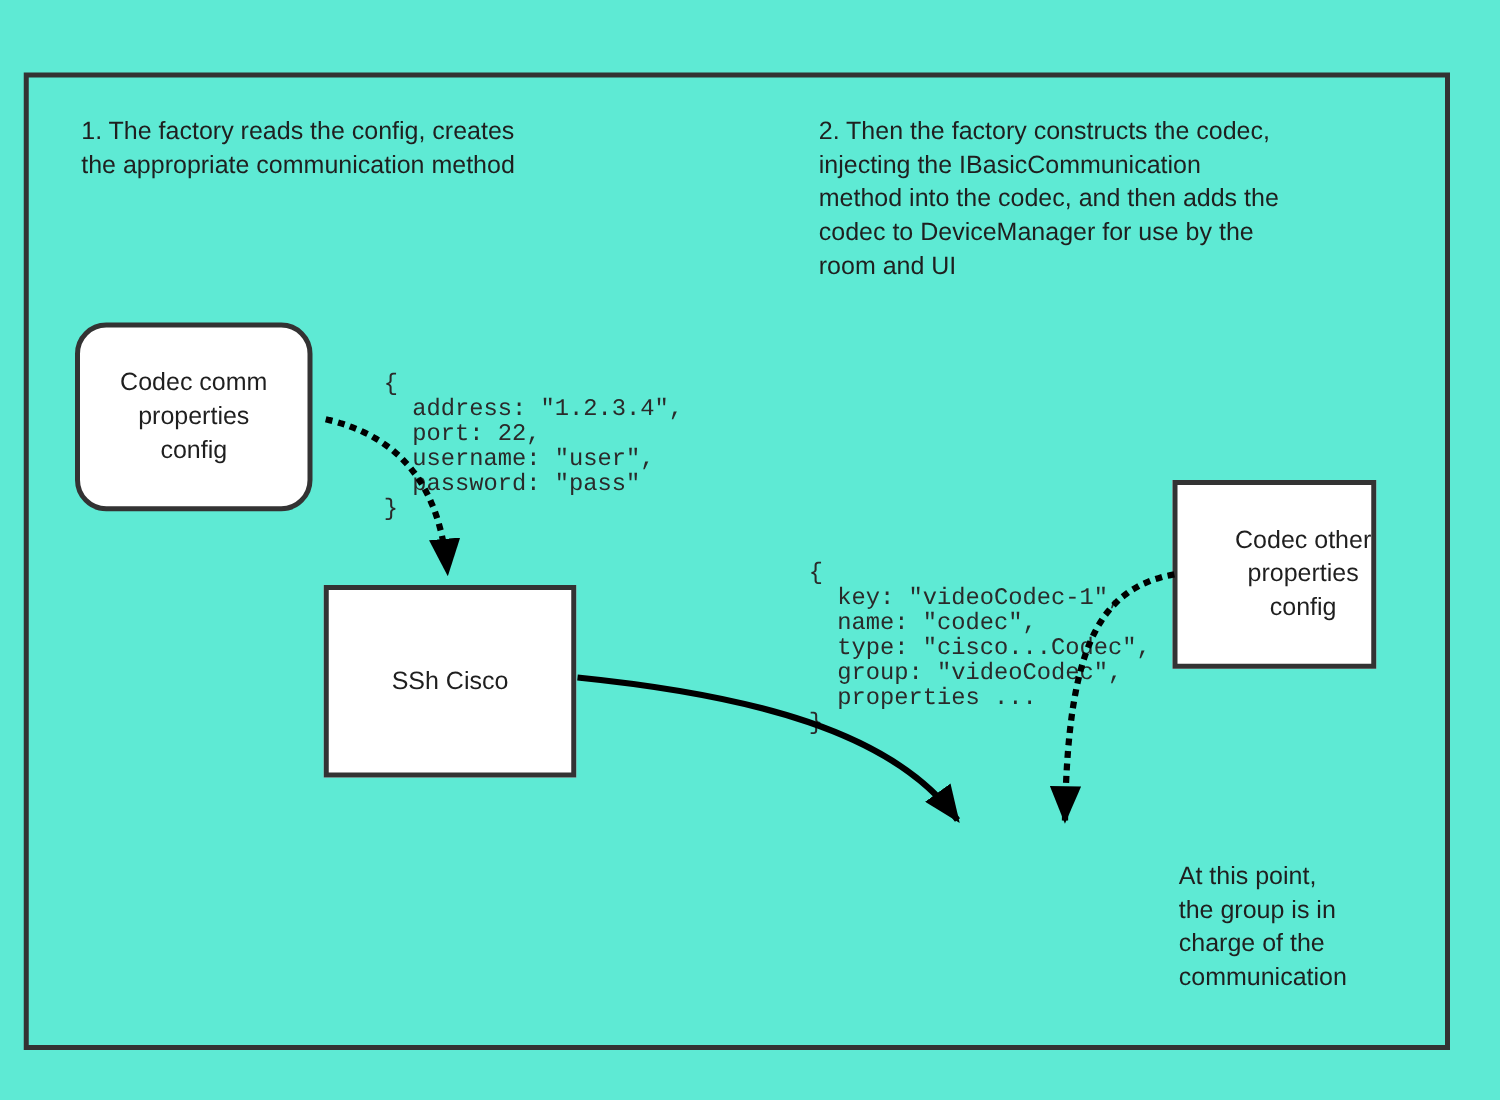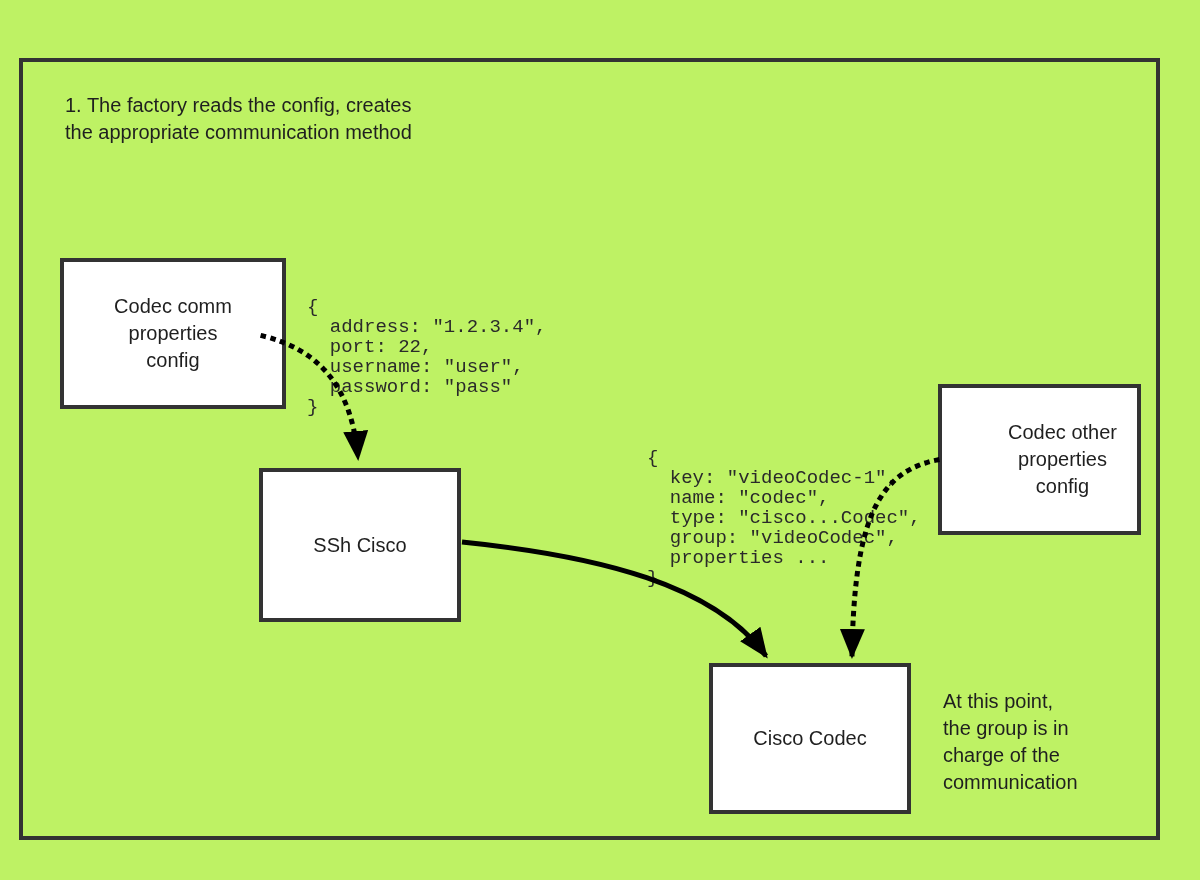--- a/index.html
+++ b/index.html
@@ -4,21 +4,21 @@
 <style>
   html, body {
     margin: 0;
     padding: 0;
     background: #ffffff;
   }
   #stage {
     position: relative;
     width: 1200px;
     height: 880px;
-    background: #bef264;
+    background: #5eead4;
     font-family: "Liberation Sans", sans-serif;
     color: #1f1f1f;
     overflow: hidden;
   }
   .frame {
     position: absolute;
     left: 19px;
     top: 58px;
     width: 1141px;
     height: 782px;
@@ -42,23 +42,23 @@
     box-sizing: border-box;
     background: #ffffff;
     display: flex;
     align-items: center;
     justify-content: center;
     text-align: center;
     font-size: 20px;
     line-height: 27px;
     white-space: pre-line;
   }
-  .box-codec-comm  { left: 60px;  top: 258px; width: 226px; height: 151px; }
+  .box-codec-comm  { left: 60px;  top: 258px; width: 190px; height: 151px; border-radius: 25px; }
   .box-ssh-client  { left: 259px; top: 468px; width: 202px; height: 154px; }
-  .box-codec-other { left: 938px; top: 384px; width: 203px; height: 151px; padding-left: 46px; }
+  .box-codec-other { left: 938px; top: 384px; width: 163px; height: 151px; padding-left: 46px; }
   .box-cisco-codec { left: 709px; top: 663px; width: 202px; height: 151px; }
   .code {
     position: absolute;
     margin: 0;
     font-family: "Liberation Mono", "DejaVu Sans Mono", monospace;
     font-size: 19px;
     line-height: 20px;
     white-space: pre;
     color: #2a2a2a;
     background: transparent;
@@ -77,20 +77,25 @@
 </head>
 <body>
 
 <div id="stage">
 
   <div class="frame"></div>
 
   <div class="note note-step1">1. The factory reads the config, creates
 the appropriate communication method</div>
 
+  <div class="note note-step2">2. Then the factory constructs the codec,
+injecting the IBasicCommunication
+method into the codec, and then adds the
+codec to DeviceManager for use by the
+room and UI</div>
 
   <div class="dbox box-codec-comm">
     <span>Codec comm
 properties
 config</span>
   </div>
 
   <pre class="code code-comm">{
   address: "1.2.3.4",
   port: 22,
@@ -109,23 +114,20 @@
   group: "videoCodec",
   properties ...
 }</pre>
 
   <div class="dbox box-codec-other">
     <span>Codec other
 properties
 config</span>
   </div>
 
-  <div class="dbox box-cisco-codec">
-    <span>Cisco Codec</span>
-  </div>
 
   <div class="note note-endpoint">At this point,
 the group is in
 charge of the
 communication</div>
 
   <svg id="arrow-layer" viewBox="0 0 1200 880" xmlns="http://www.w3.org/2000/svg">
     <defs>
       <marker id="arrowhead" viewBox="0 0 6 5" refX="5.4" refY="2.5" markerWidth="6" markerHeight="5" orient="auto" markerUnits="strokeWidth">
         <path d="M0,0 L6,2.5 L0,5 Z" fill="#000000"></path>

